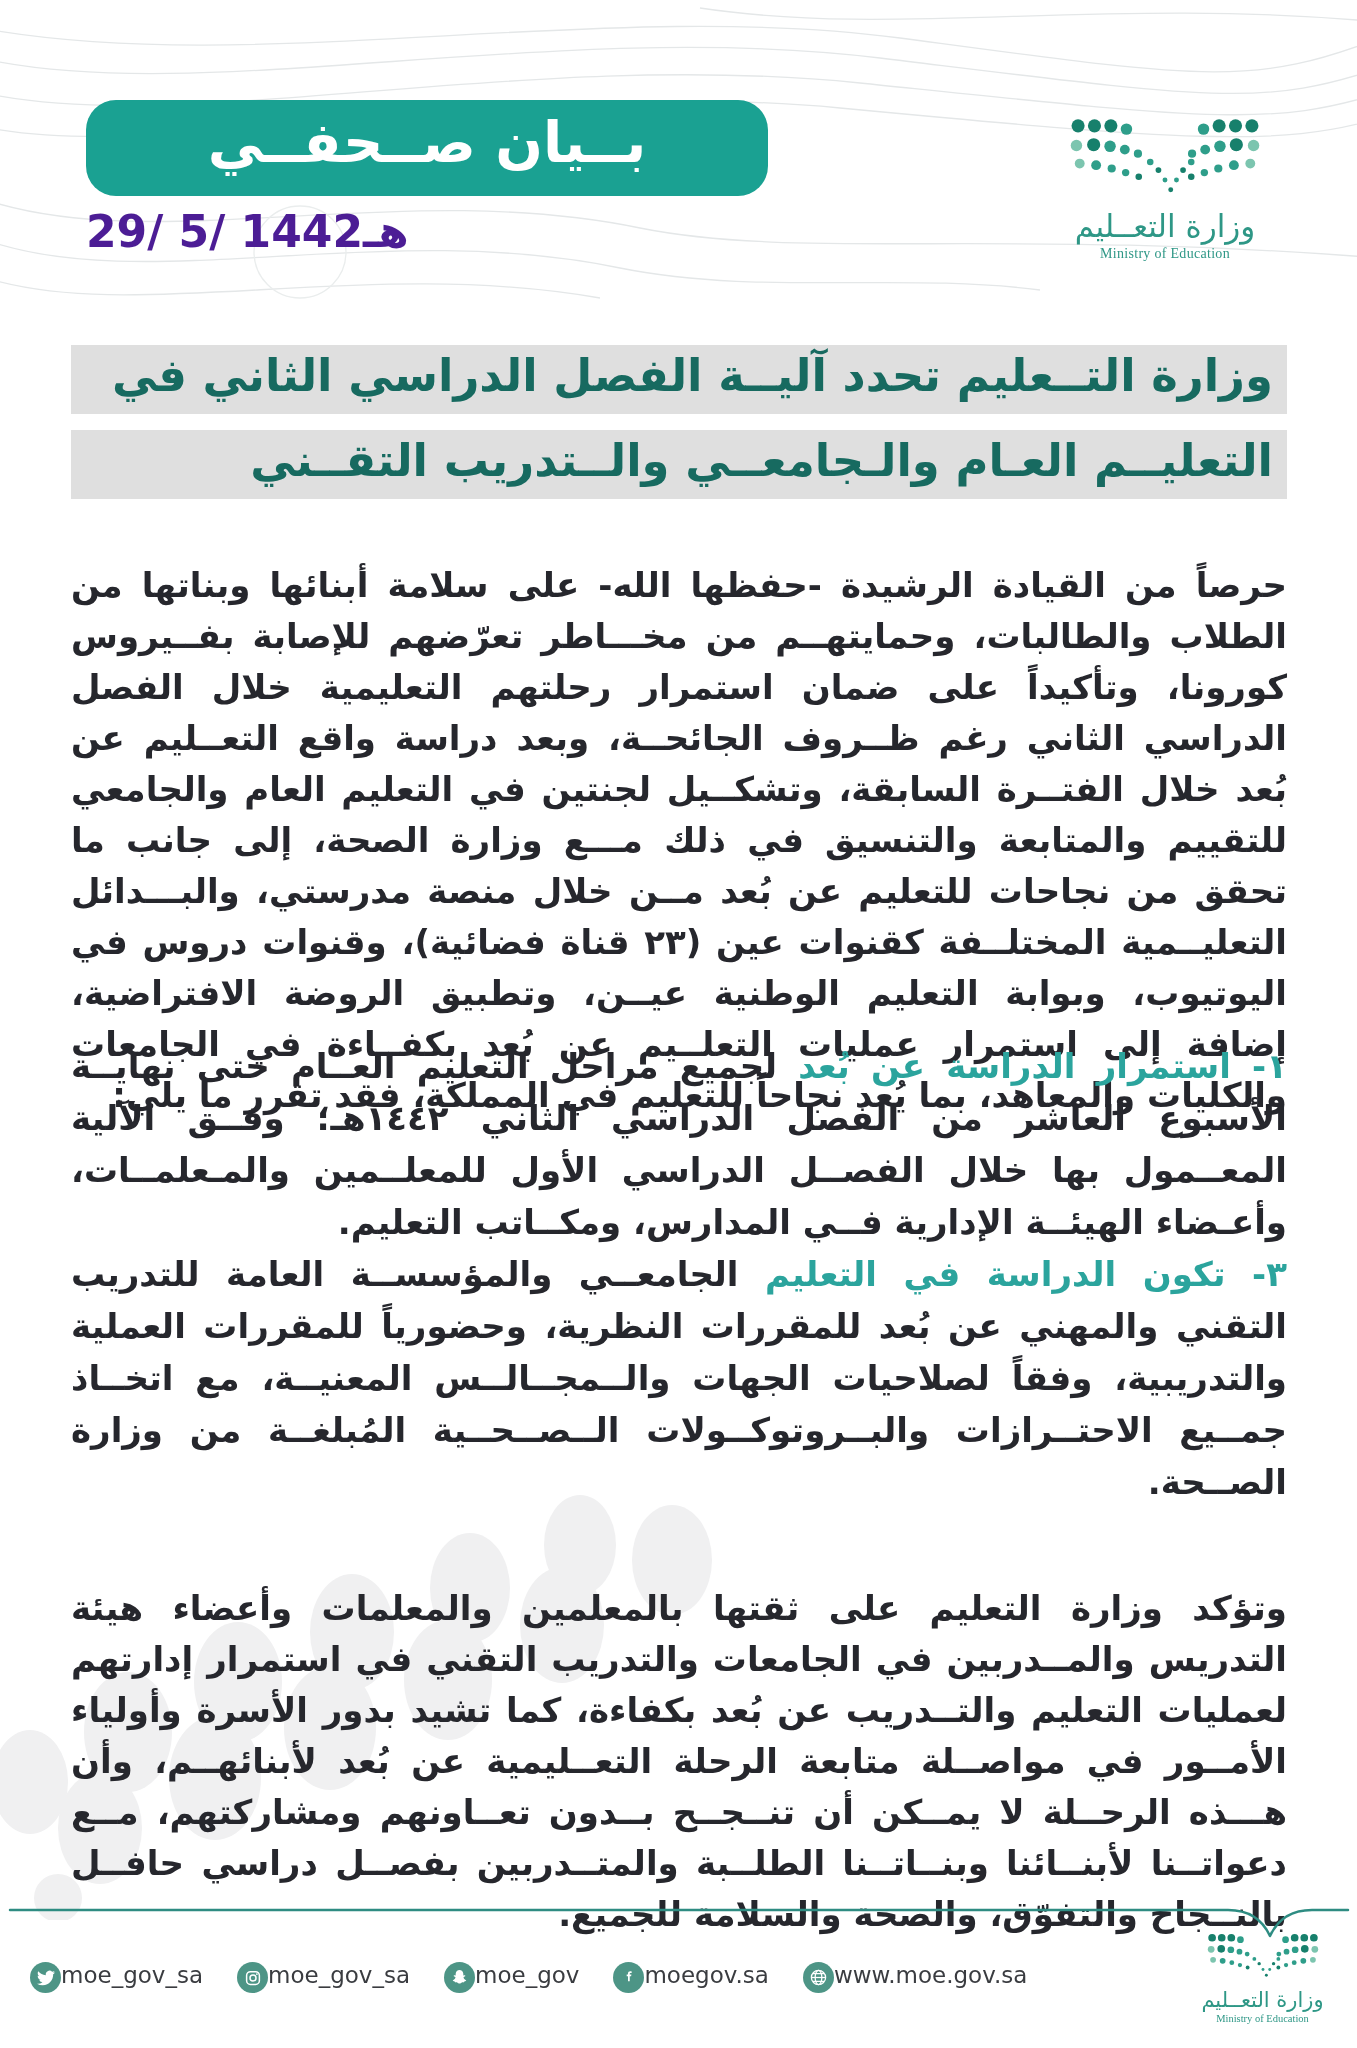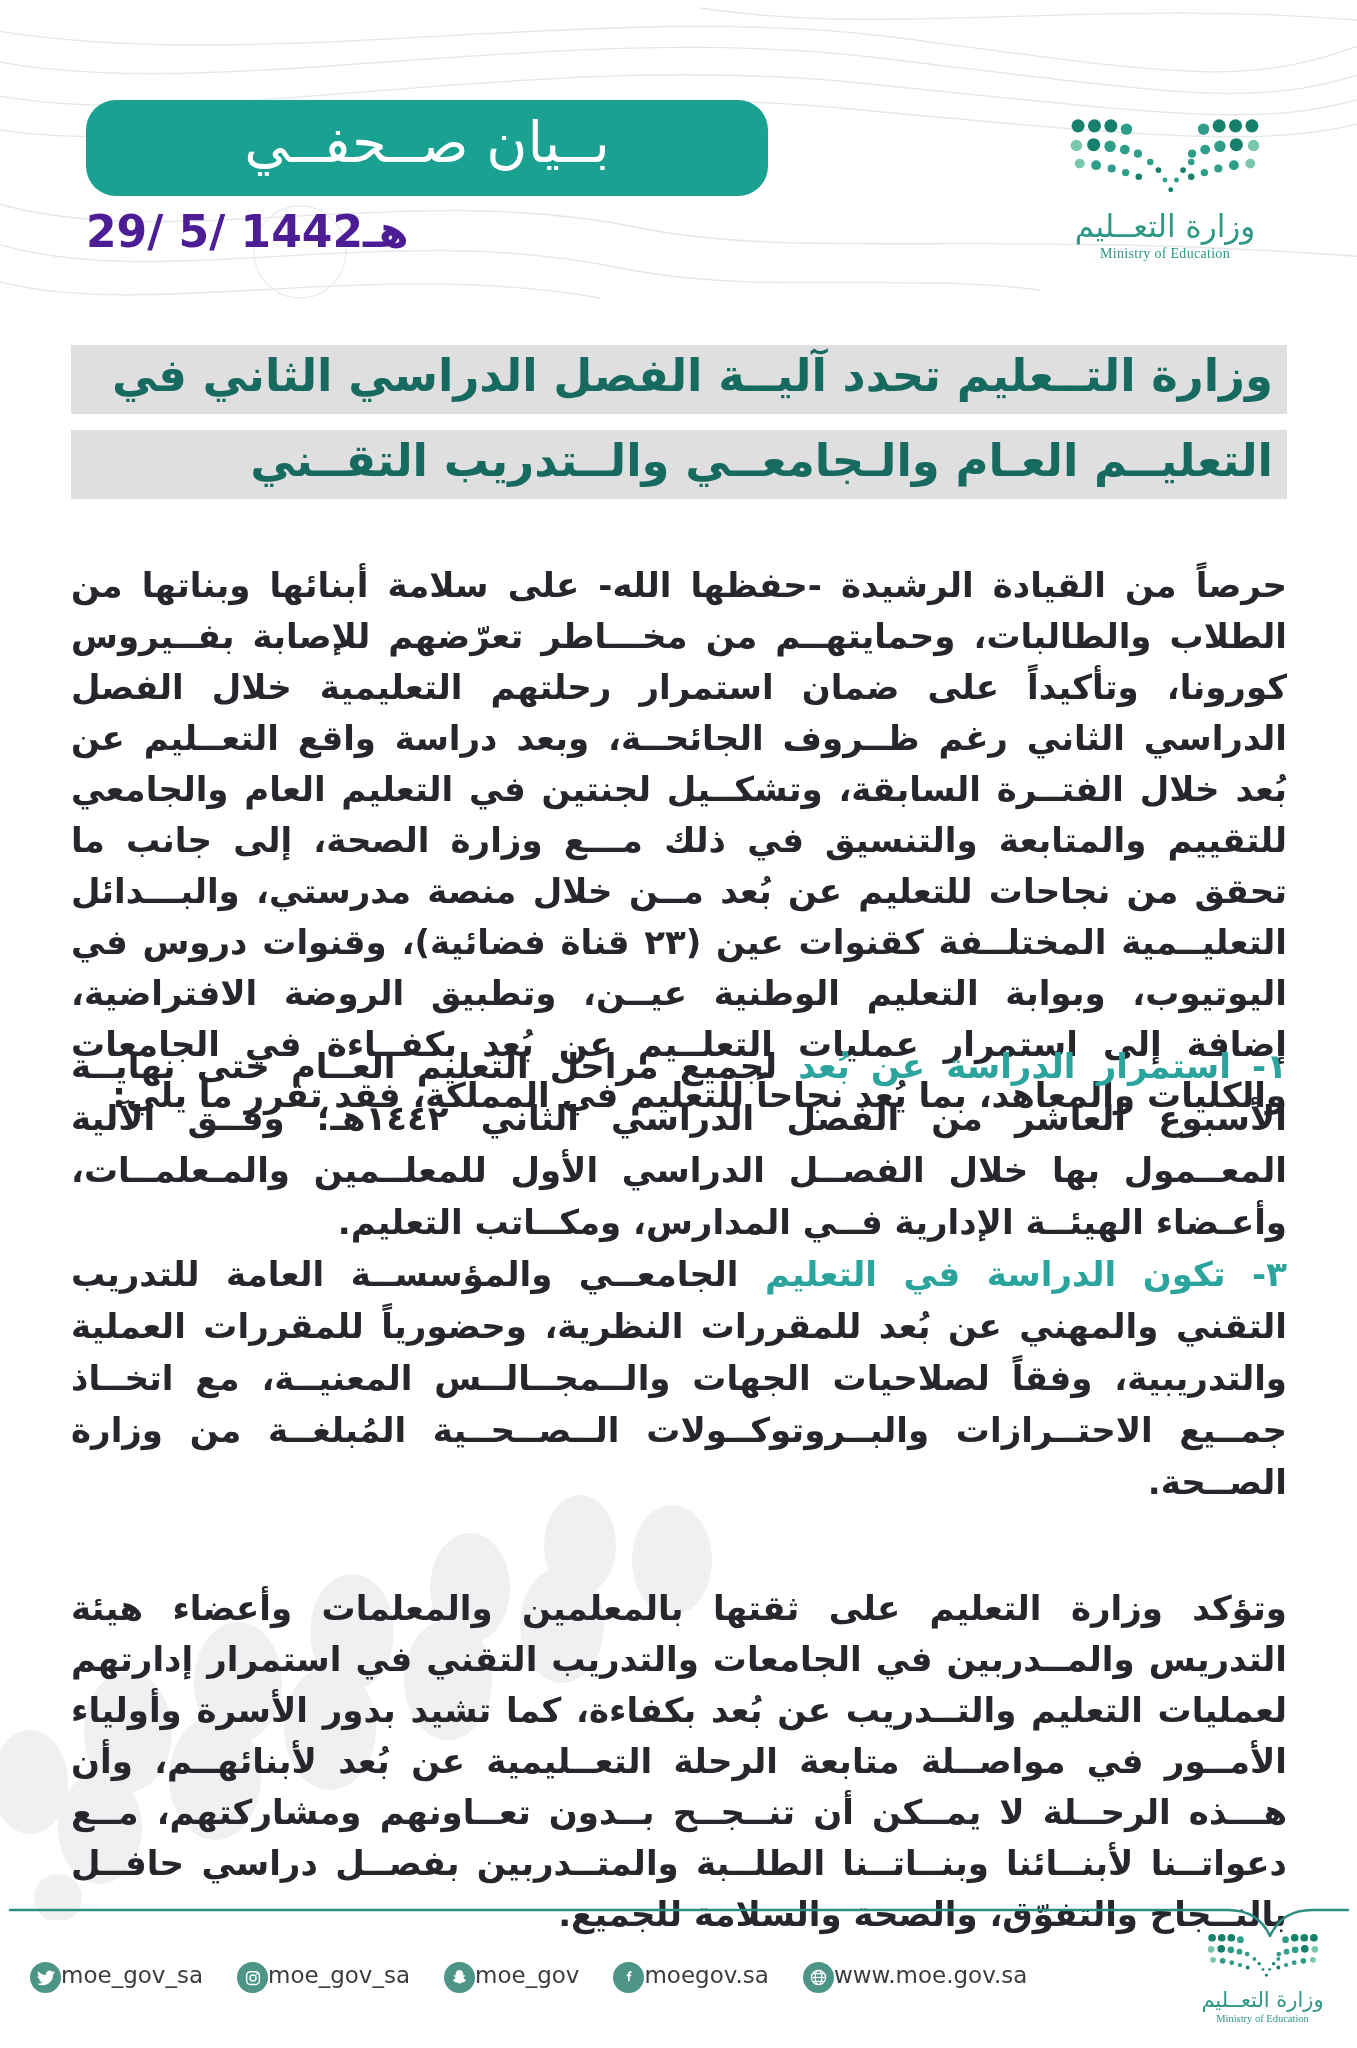--- a/index.html
+++ b/index.html
@@ -14,21 +14,21 @@
   .watermark{position:absolute;top:0;left:0;z-index:0;}
 
   
   .banner{
     position:absolute;left:86px;top:100px;width:682px;height:96px;
     background:#1AA192;border-radius:30px;
     display:flex;align-items:center;justify-content:center;
     z-index:2;
   }
   .banner .banner-text{
-    color:#ffffff;font-size:56px;font-weight:normal;
+    color:#ffffff;font-size:56px;font-weight:bold;
     direction:rtl;white-space:nowrap;line-height:1;
     padding-bottom:10px;
   }
   .date{
     position:absolute;left:86px;top:206px;width:650px;
     text-align:left;direction:ltr;
     font-size:44px;font-weight:bold;color:#4c1d95;
     z-index:2;
   }
   .logo{position:absolute;z-index:2;text-align:center;}

